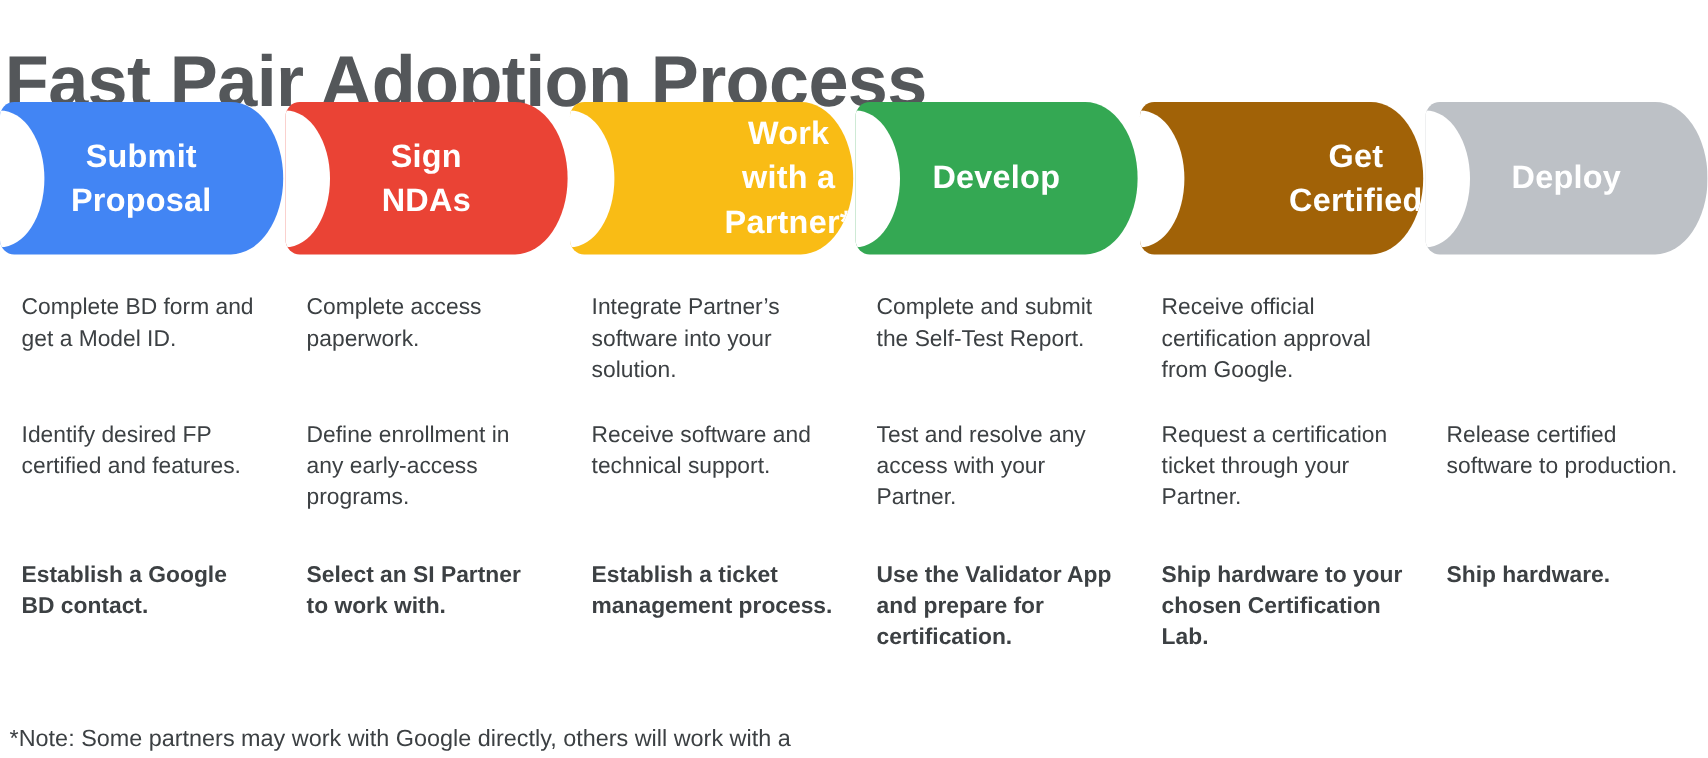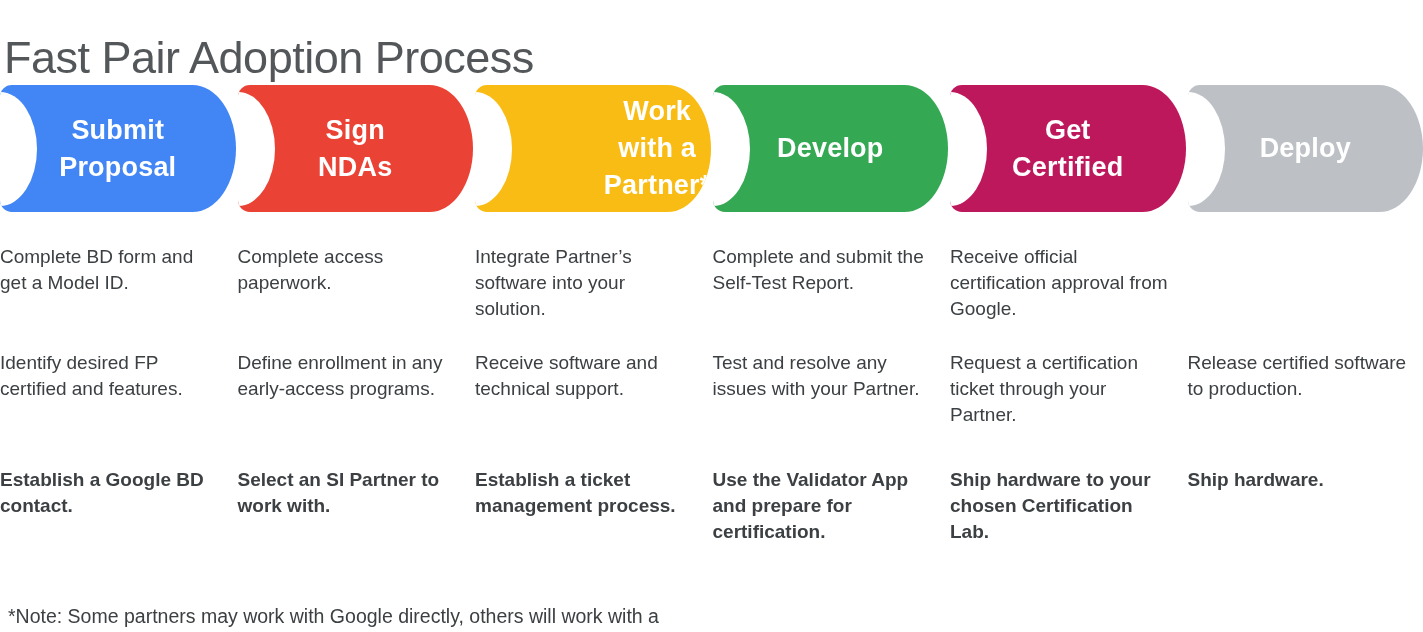--- a/index.html
+++ b/index.html
@@ -3,21 +3,21 @@
 <meta charset="utf-8">
 <style>
   html, body { margin: 0; padding: 0; background: #ffffff; }
   body {
     width: 1423px; height: 632px; position: relative; overflow: hidden;
     font-family: "Liberation Sans", sans-serif;
     -webkit-font-smoothing: antialiased;
   }
   .page-title {
     position: absolute; top: 0px; left: 4px;
-    font-size: 45px; line-height: 56px; font-weight: 400;
+    font-size: 60px; line-height: 56px; font-weight: 700;
     letter-spacing: -0.5px; color: #54575A;
   }
   .row {
     position: absolute; left: 0; right: 0;
     display: grid; grid-template-columns: repeat(6, 1fr); column-gap: 2px;
   }
   .row-pills  { top: 85px; height: 127px; }
   .row-desc-1 { top: 244px; }
   .row-desc-2 { top: 350px; }
   .row-desc-3 { top: 467px; font-weight: bold; }
@@ -31,21 +31,21 @@
     content: ""; position: absolute; left: -37px; top: 50%;
     transform: translateY(-50%);
     width: 74px; height: 114px; background: #ffffff; border-radius: 50%;
   }
   .pill-label {
     position: relative; color: #ffffff; font-weight: 700;
     font-size: 27px; line-height: 37px; text-align: center;
     white-space: pre-line; letter-spacing: 0.2px;
   }
   .desc {
-    padding: 0 16px 0 0;
+    padding: 0 16px 0 18px;
     font-size: 19px; line-height: 26px; color: #3C4043;
   }
   .footnote {
     position: absolute; top: 583px; left: 8px; width: 712px;
     font-size: 19.5px; line-height: 27px; color: #3C4043;
   }
 </style>
 </head>
 <body>
 
@@ -61,42 +61,42 @@
 NDAs</span>
   </div>
   <div class="pill" style="background-color: rgb(249, 188, 21); justify-content: flex-end;">
     <span class="pill-label">Work
 with a
 Partner*</span>
   </div>
   <div class="pill" style="background-color: rgb(52, 168, 83);">
     <span class="pill-label">Develop</span>
   </div>
-  <div class="pill" style="background-color: #be185d;">
+  <div class="pill" style="background-color: #a16207; justify-content: flex-end;">
     <span class="pill-label">Get
 Certified</span>
   </div>
   <div class="pill" style="background-color: rgb(189, 193, 198);">
     <span class="pill-label">Deploy</span>
   </div>
 </div>
 
 <div class="row row-desc-1">
   <div class="desc">Complete BD form and get a Model ID.</div>
   <div class="desc">Complete access paperwork.</div>
   <div class="desc">Integrate Partner’s software into your solution.</div>
   <div class="desc">Complete and submit the Self-Test Report.</div>
   <div class="desc">Receive official certification approval from Google.</div>
 </div>
 
 <div class="row row-desc-2">
   <div class="desc">Identify desired FP certified and features.</div>
   <div class="desc">Define enrollment in any early-access programs.</div>
   <div class="desc">Receive software and technical support.</div>
-  <div class="desc">Test and resolve any issues with your Partner.</div>
+  <div class="desc">Test and resolve any access with your Partner.</div>
   <div class="desc">Request a certification ticket through your Partner.</div>
   <div class="desc">Release certified software to production.</div>
 </div>
 
 <div class="row row-desc-3">
   <div class="desc">Establish a Google BD contact.</div>
   <div class="desc">Select an SI Partner to work with.</div>
   <div class="desc">Establish a ticket management process.</div>
   <div class="desc">Use the Validator App and prepare for certification.</div>
   <div class="desc">Ship hardware to your chosen Certification Lab.</div>

